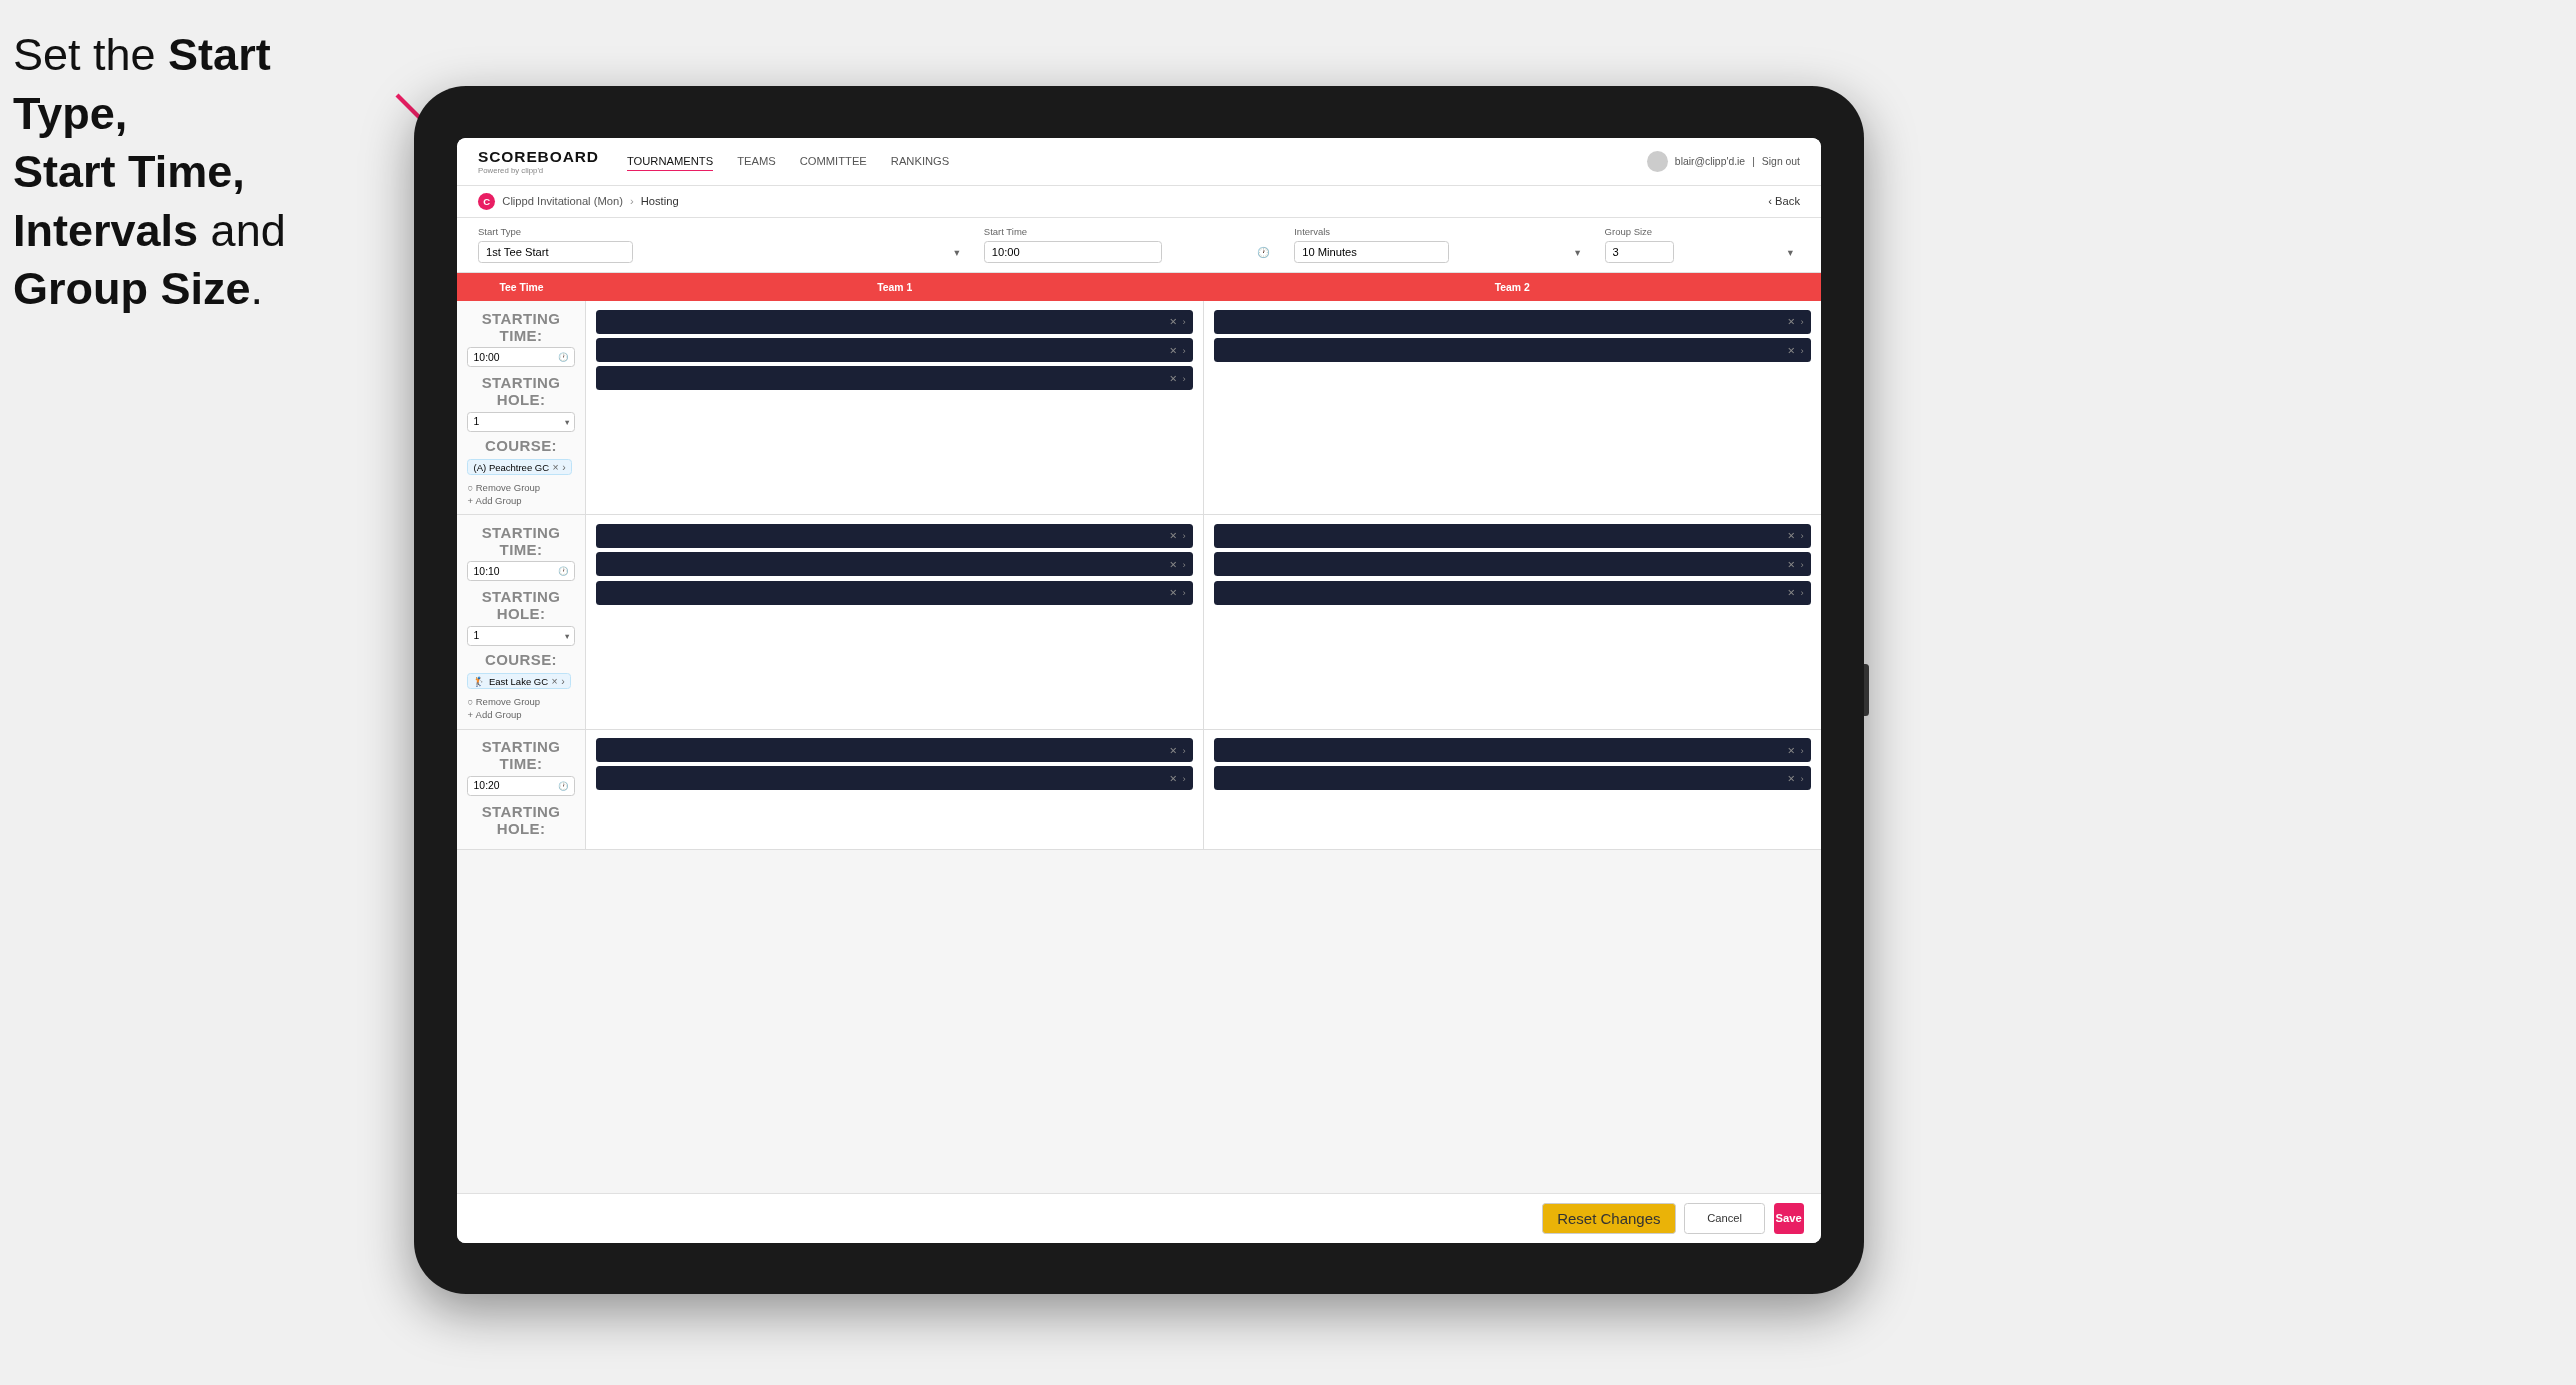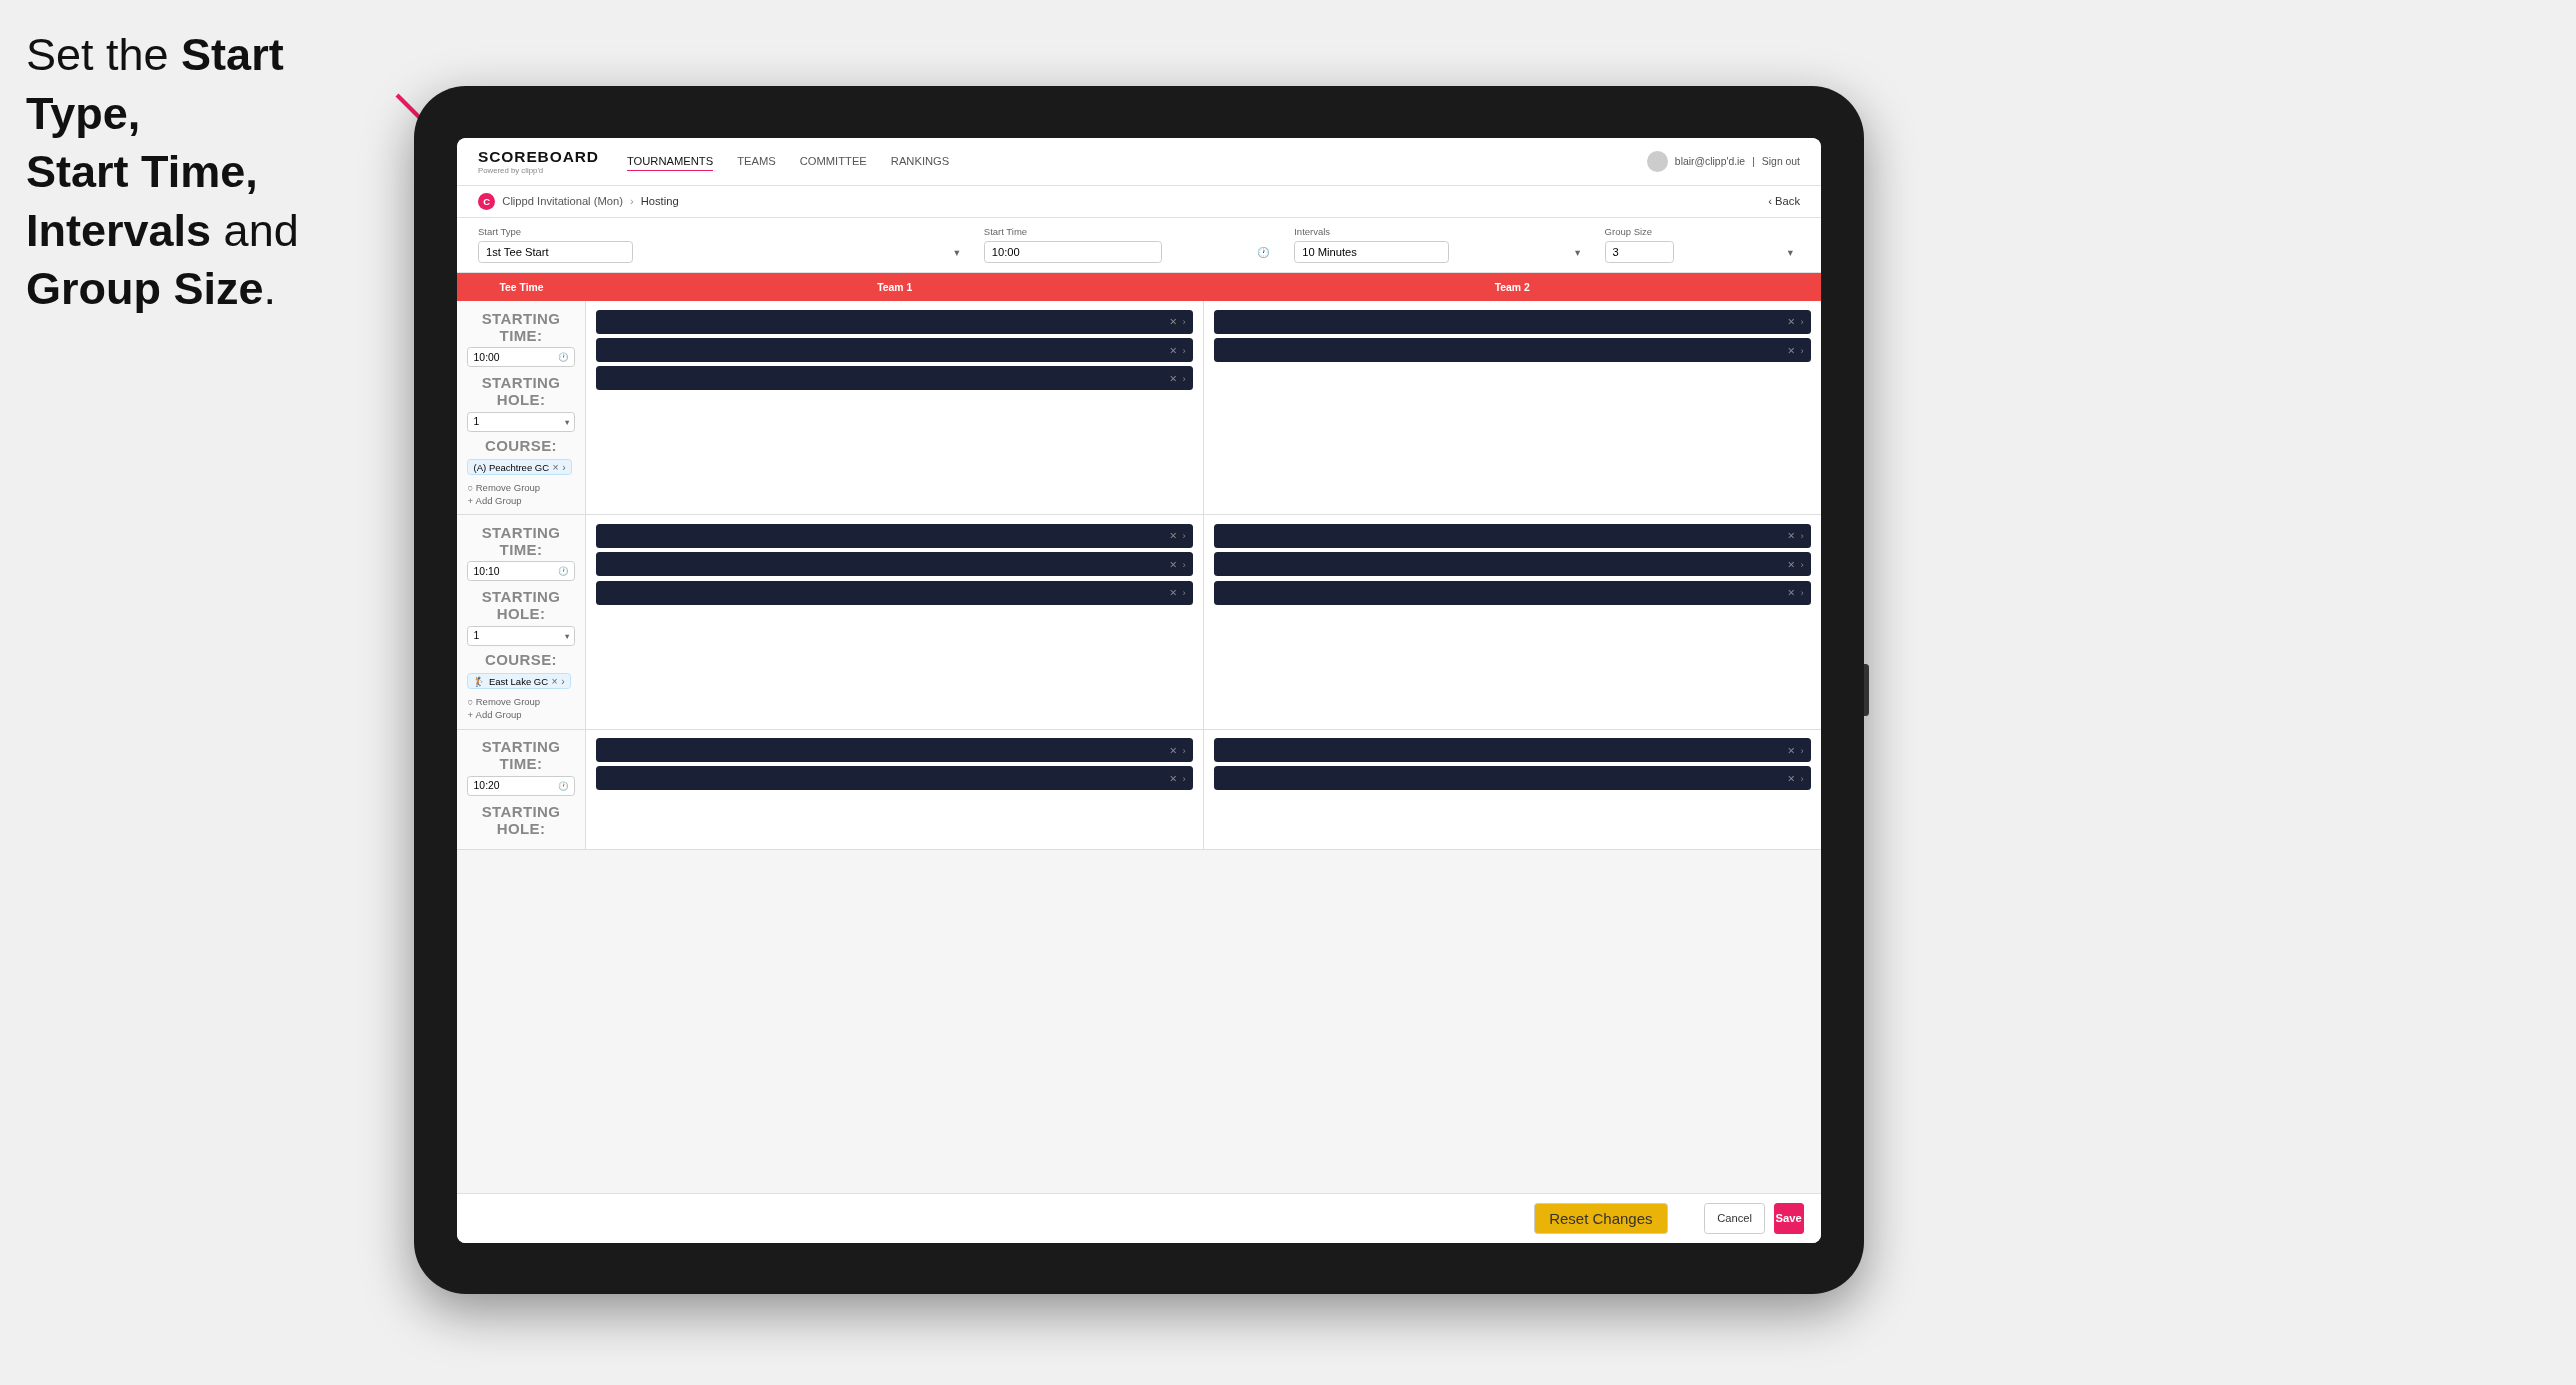--- a/index.html
+++ b/index.html
@@ -9,21 +9,21 @@
       width: 2576px;
       height: 1386px;
       overflow: hidden;
       position: relative;
     }
 
     
     .annotation {
       position: absolute;
       top: 26px;
-      left: 26px;
+      left: 13px;
       font-size: 45px;
       line-height: 1.3;
       color: #111;
       width: 362px;
     }
     .annotation strong { font-weight: 800; }
 
     
     .arrow-container {
       position: absolute;
@@ -394,25 +394,24 @@
       border-radius: 3.5px;
       padding: 6px 14px;
       font-size: 15px;
       cursor: pointer;
       color: #333;
     }
     .btn-cancel {
       background: #fff;
       border: 0.9px solid #ccc;
       border-radius: 3.5px;
-      padding: 6px 12px;
+      padding: 6px 22px;
       font-size: 11.2px;
       cursor: pointer;
       color: #333;
-      margin-left: 28px;
     }
     .btn-save {
       background: #e91e63;
       border: none;
       border-radius: 3.5px;
       padding: 6px 2px;
       font-size: 11.2px;
       cursor: pointer;
       color: #fff;
       font-weight: 600;

